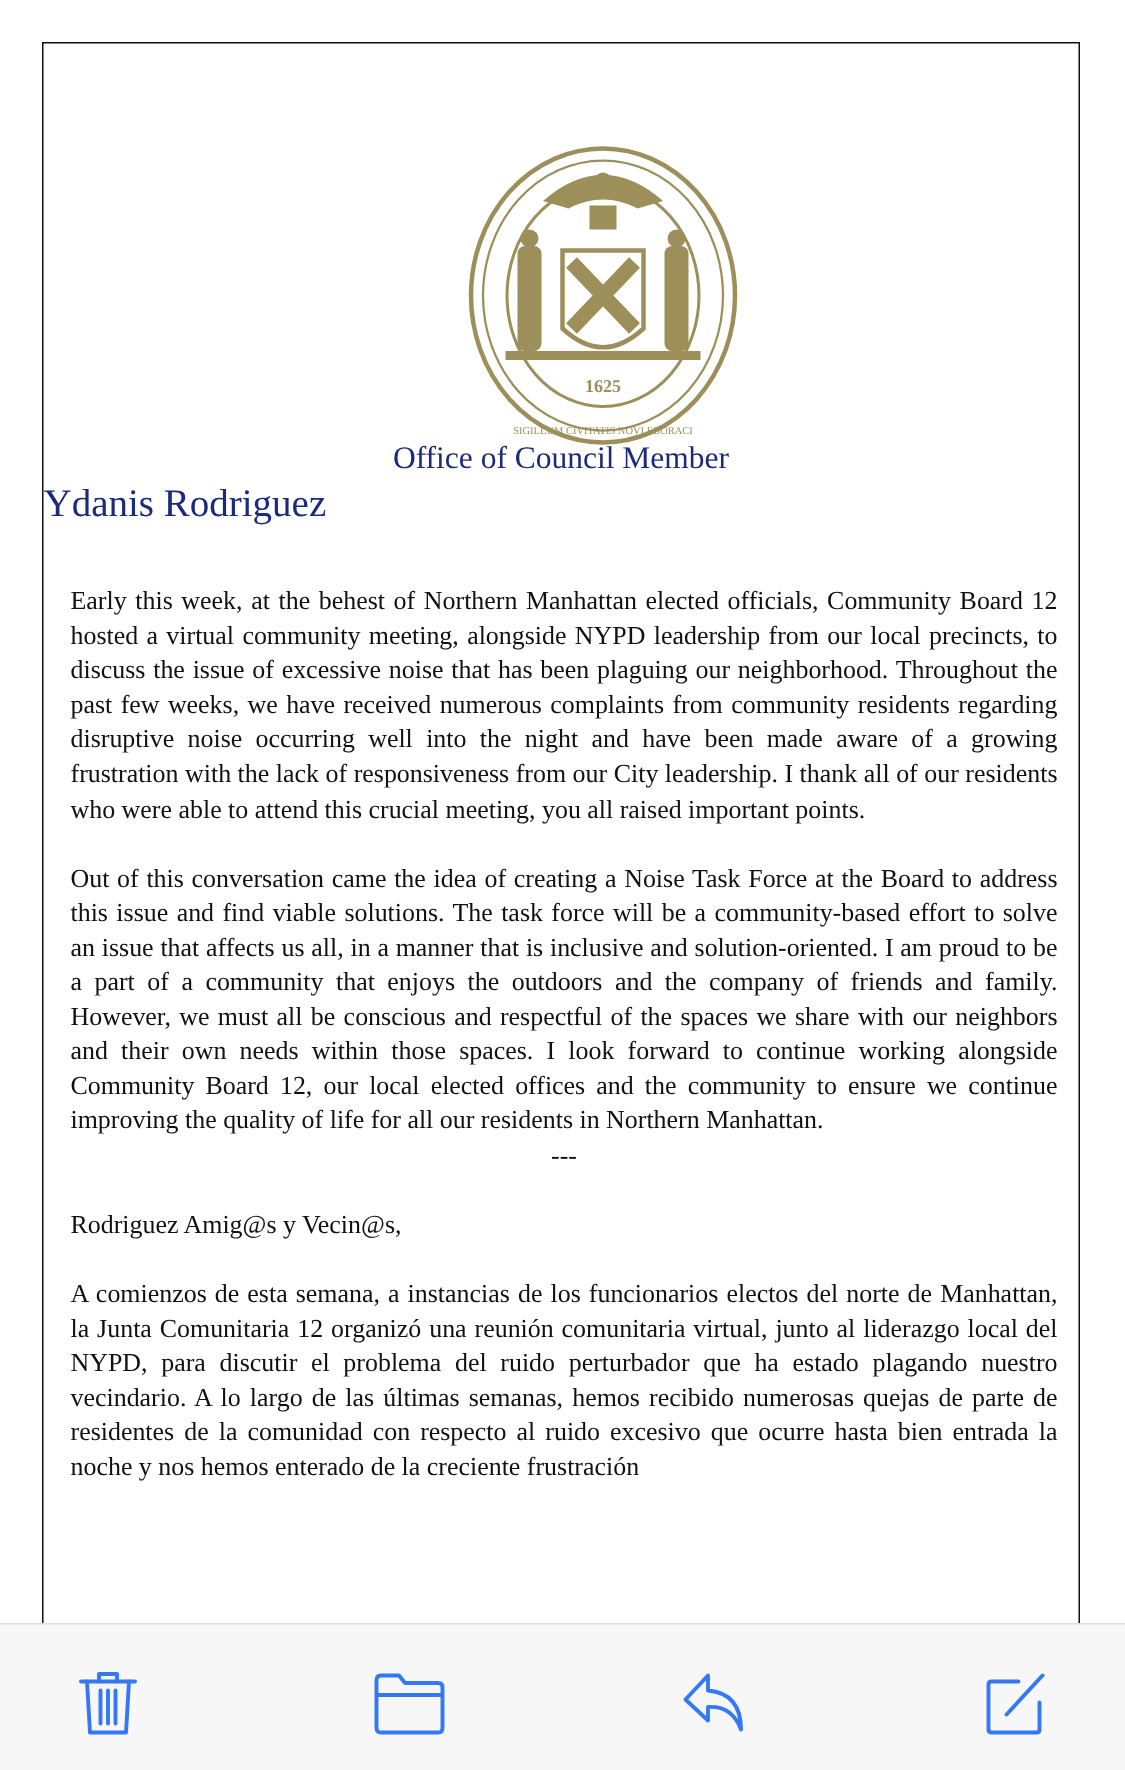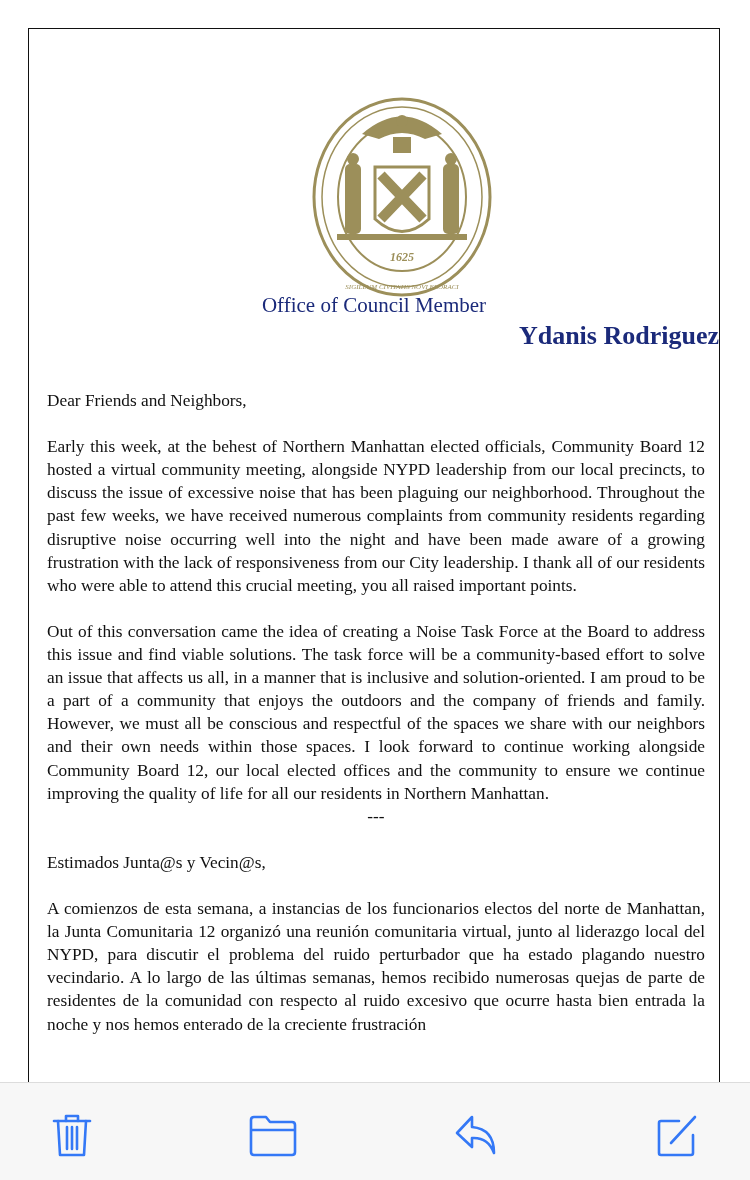--- a/index.html
+++ b/index.html
@@ -9,29 +9,29 @@
       font-family: "Liberation Serif", serif;
     }
     .viewport {
       position: absolute; left: 0; top: 0; width: 750px; height: 1082px; overflow: hidden;
     }
     .letter {
       position: absolute; left: 28px; top: 28px; width: 692px; height: 1200px;
       border: 1.5px solid #111; box-sizing: border-box; background: #fff;
     }
     .seal {
-      position: absolute; left: 278px; top: 50px; width: 190px; height: 220px; font-style: italic;
+      position: absolute; left: 278px; top: 50px; width: 190px; height: 220px;
     }
     .office {
       position: absolute; left: 0; top: 264px; width: 100%; text-align: center;
       color: #1b2a7a; font-weight: normal; font-size: 21px;
     }
     .name {
-      position: absolute; left: 0; top: 292px; width: 100%; text-align: right;
-      color: #1b2a7a; font-weight: bold; font-size: 26px;
+      position: absolute; left: 0; top: 292px; width: 100%; text-align: left;
+      color: #1b2a7a; font-weight: normal; font-size: 26px;
     }
     .body-text {
       position: absolute; left: 18px; top: 360px; width: 658px;
       font-size: 17.3px; line-height: 23.1px; color: #111;
       text-align: justify;
     }
     .body-text p { margin: 0 0 23.1px 0; }
     .body-text p.sep { text-align: center; margin: 0 0 23.1px 0; }
     .body-text p.nomargin { margin-bottom: 0; }
     .toolbar {
@@ -74,25 +74,24 @@
         </g>
         <text x="95" y="182" text-anchor="middle" font-family="Liberation Serif, serif" font-size="12" font-weight="bold" fill="#9c8f5a">1625</text>
         <text x="95" y="210" text-anchor="middle" font-family="Liberation Serif, serif" font-size="7" fill="#9c8f5a">SIGILLUM CIVITATIS NOVI EBORACI</text>
       </svg>
     </div>
 
     <div class="office">Office of Council Member</div>
     <div class="name">Ydanis Rodriguez</div>
 
     <div class="body-text">
-      <p>Dear Friends and Neighbors,</p>
       <p>Early this week, at the behest of Northern Manhattan elected officials, Community Board 12 hosted a virtual community meeting, alongside NYPD leadership from our local precincts, to discuss the issue of excessive noise that has been plaguing our neighborhood. Throughout the past few weeks, we have received numerous complaints from community residents regarding disruptive noise occurring well into the night and have been made aware of a growing frustration with the lack of responsiveness from our City leadership. I thank all of our residents who were able to attend this crucial meeting, you all raised important points.</p>
       <p class="nomargin">Out of this conversation came the idea of creating a Noise Task Force at the Board to address this issue and find viable solutions. The task force will be a community-based effort to solve an issue that affects us all, in a manner that is inclusive and solution-oriented. I am proud to be a part of a community that enjoys the outdoors and the company of friends and family. However, we must all be conscious and respectful of the spaces we share with our neighbors and their own needs within those spaces. I look forward to continue working alongside Community Board 12, our local elected offices and the community to ensure we continue improving the quality of life for all our residents in Northern Manhattan.</p>
       <p class="sep">---</p>
-      <p>Estimados Junta@s y Vecin@s,</p>
+      <p>Rodriguez Amig@s y Vecin@s,</p>
       <p>A comienzos de esta semana, a instancias de los funcionarios electos del norte de Manhattan, la Junta Comunitaria 12 organizó una reunión comunitaria virtual, junto al liderazgo local del NYPD, para discutir el problema del ruido perturbador que ha estado plagando nuestro vecindario. A lo largo de las últimas semanas, hemos recibido numerosas quejas de parte de residentes de la comunidad con respecto al ruido excesivo que ocurre hasta bien entrada la noche y nos hemos enterado de la creciente frustración</p>
     </div>
   </div>
 </div>
 
 <div class="toolbar">
   <div class="tb-btn" style="left:47px;">
     <svg viewBox="0 0 44 48">
       <g fill="none" stroke="#3478f6" stroke-width="2.6" stroke-linecap="round" stroke-linejoin="round">
         <path d="M4 10 H40"></path>

